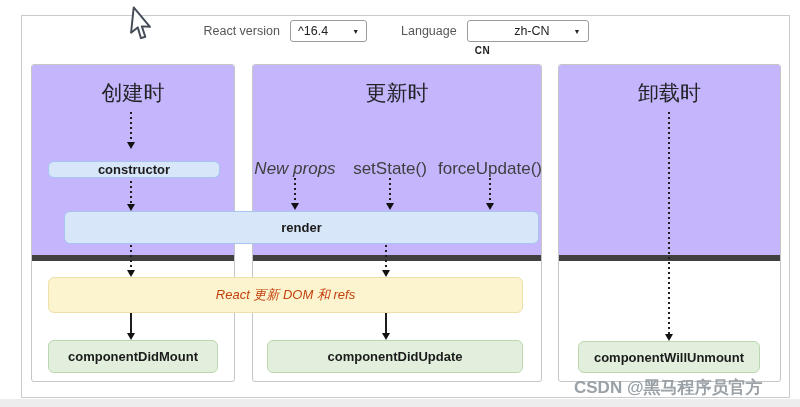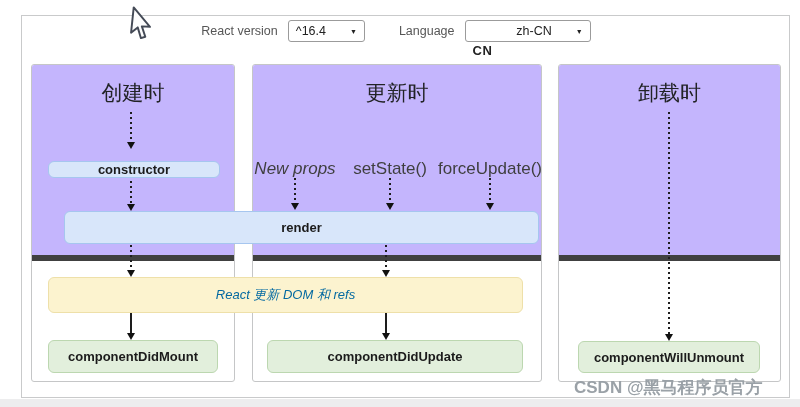--- a/index.html
+++ b/index.html
@@ -6,36 +6,36 @@
   html,body { width:800px; height:407px; background:#ffffff; font-family:"Liberation Sans", sans-serif; position:relative; overflow:hidden; }
 
   .frame { position:absolute; left:21px; top:15px; width:769px; height:383px; border:1px solid #c9cacb; background:#fff; }
   .bottom-strip { position:absolute; left:0; top:399px; width:800px; height:8px; background:#ededee; }
 
   
   .controls { position:absolute; left:0; top:20px; width:792px; display:flex; justify-content:center; align-items:center; gap:8px; z-index:5; }
   .ctl-label { font-size:12.5px; color:#565656; margin-right:2px; }
   .select { display:inline-flex; align-items:center; gap:24px; border:1px solid #9b9b9b; border-radius:3px; background:#fff; padding:3px 7px; font-size:12.5px; color:#222; height:22px; cursor:default; }
   .select .caret { font-size:7px; color:#222; }
-  .flag { font-size:13px; font-weight:bold; letter-spacing:0.5px; color:#222;margin-top:39px; }
+  .flag { font-size:10px; font-weight:bold; letter-spacing:0.5px; color:#222;margin-top:39px; }
   .ctl-gap { width:18px; }
 
   
   .panel { position:absolute; top:64px; height:318px; background:#ffffff; border:1px solid #c5c6c7; border-radius:3px; }
   .panel-top { height:196px; background:#c4b5fd; border-bottom:6px solid #404040; border-radius:2px 2px 0 0; }
   .panel-title { text-align:center; padding-top:14px; font-size:21px; color:#222326; }
   #panel-mounting  { left:31px;  width:204px; }
   #panel-updating  { left:252px; width:290px; }
   #panel-unmounting{ left:558px; width:223px; }
 
   
   .node { position:absolute; display:flex; align-items:center; justify-content:center; border-radius:6px; font-size:13px; font-weight:bold; color:#1b1b1b; z-index:4; }
   .node.blue   { background:#d8e6fa; border:1px solid #a6c6ef; }
   .node.green  { background:#e2efdc; border:1px solid #bcd7b0; }
-  .node.yellow { background:#fcf3cf; border:1px solid #eee0a9; font-weight:normal; font-style:italic; color:#0369a1; font-size:13px; }
+  .node.yellow { background:#fcf3cf; border:1px solid #eee0a9; font-weight:normal; font-style:italic; color:#c2410c; font-size:13px; }
   #node-constructor { left:48px;  top:161px; width:172px; height:17px; }
   #node-render      { left:64px;  top:211px; width:475px; height:33px; }
   #node-dom-refs    { left:48px;  top:277px; width:475px; height:36px; }
   #node-did-mount   { left:48px;  top:340px; width:170px; height:33px; }
   #node-did-update  { left:267px; top:340px; width:256px; height:33px; }
   #node-will-unmount{ left:578px; top:341px; width:182px; height:32px; }
 
   
   .trigger { position:absolute; top:159px; transform:translateX(-50%); font-size:17px; color:#3f3f3f; z-index:4; white-space:nowrap; }
   .trigger.italic { font-style:italic; }

